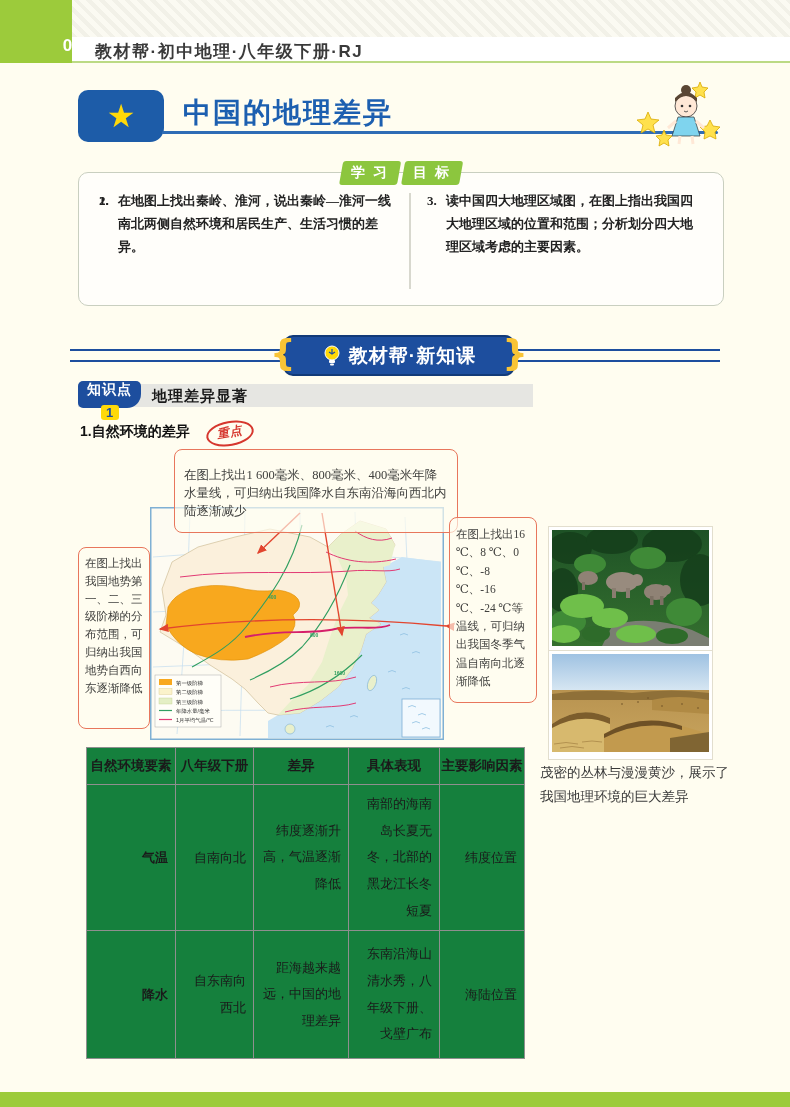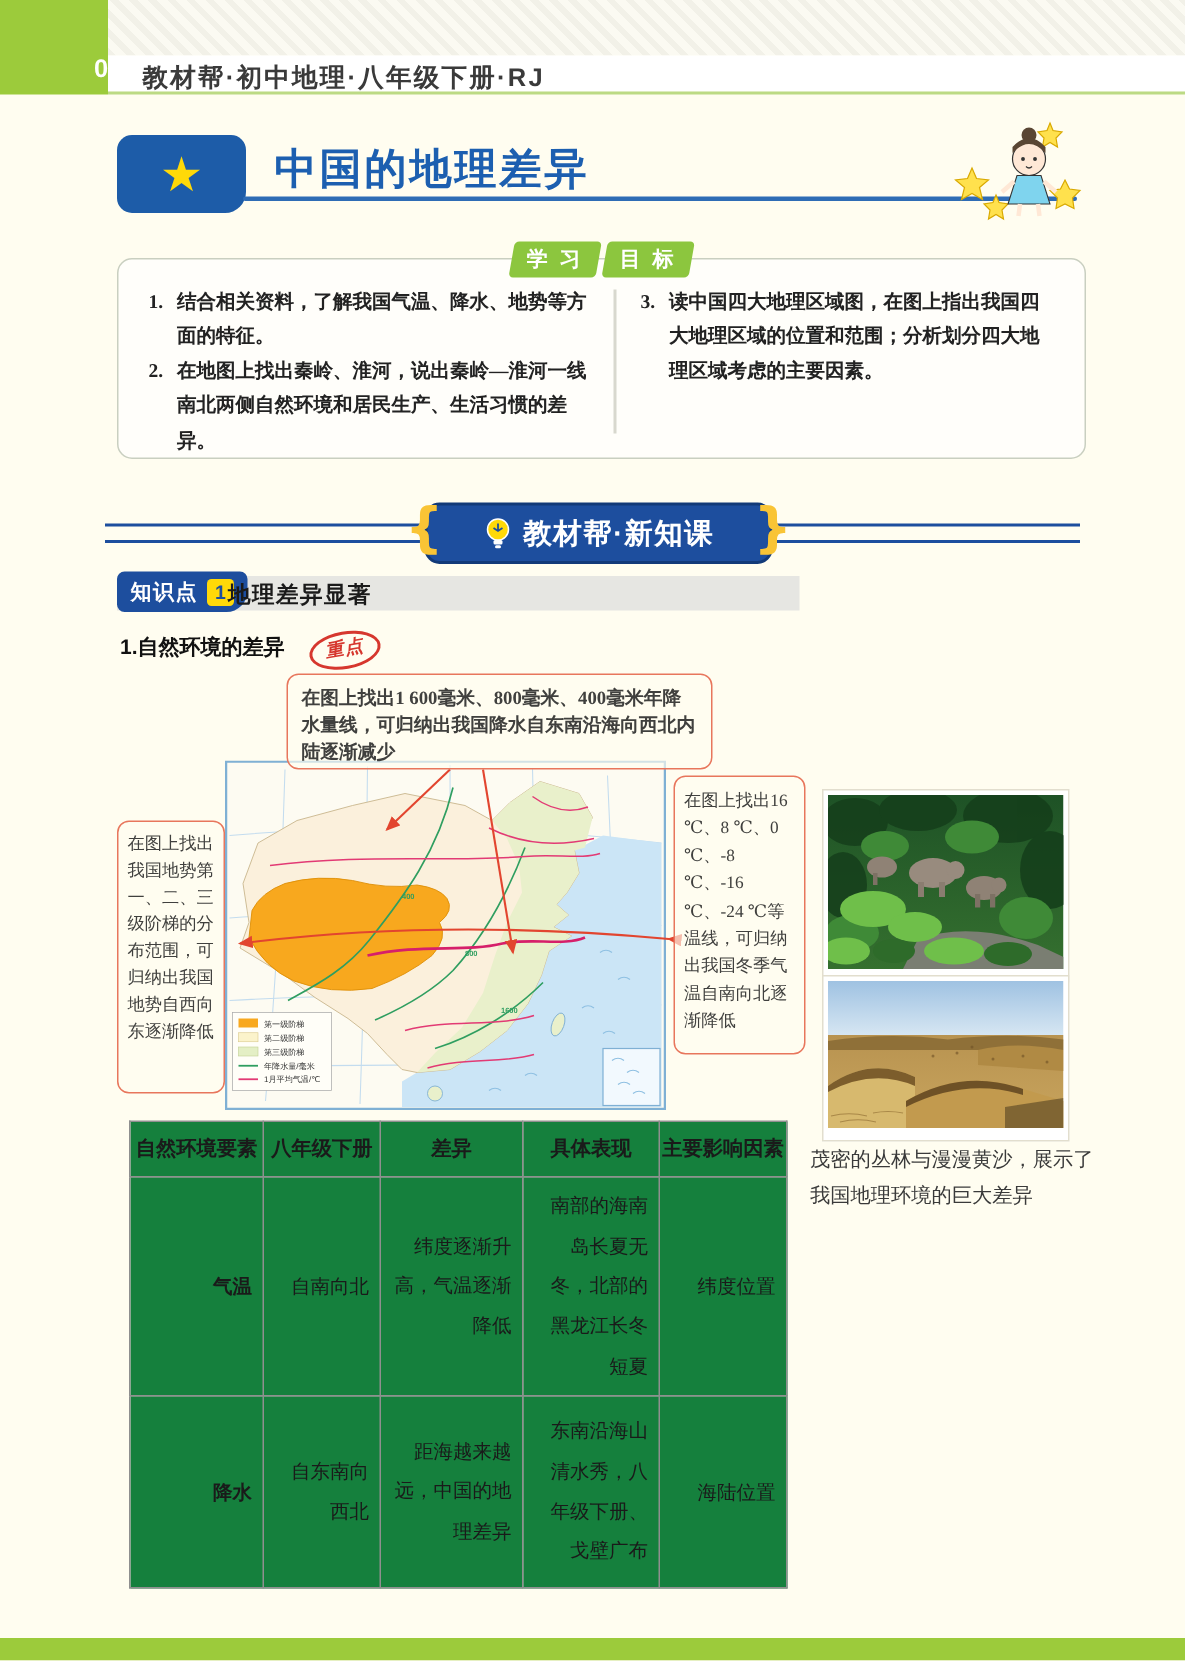--- a/index.html
+++ b/index.html
@@ -49,35 +49,35 @@
     border:2px solid #123A78;border-radius:10px;display:flex;align-items:center;justify-content:center;gap:7px;
     box-shadow:0 0 0 2px #FFFDF0;}
   .banner-label{color:#fff;font-weight:bold;font-size:19px;letter-spacing:1px;}
   .banner-brace{position:absolute;top:-3px;color:#F9C435;font-size:36px;font-weight:bold;
     font-family:"DejaVu Sans",sans-serif;line-height:38px;}
   .brace-l{left:-15px;} .brace-r{right:-15px;}
 
   
   .kp-bar{left:78px;top:384px;width:455px;height:23px;background:#E6E6E2;}
   .kp-badge{left:78px;top:381px;height:27px;background:#1D4E9E;border-radius:5px 5px 14px 5px;
-    display:flex;align-items:center;gap:6px;padding:0 9px;}
+    display:flex;align-items:center;gap:6px;padding:0 9px;flex-direction:column;}
   .kp-label{color:#fff;font-weight:bold;font-size:14px;letter-spacing:1px;}
   .kp-num{width:18px;height:18px;background:#FFD908;border-radius:3px;color:#1D4E9E;
     font-weight:bold;font-size:13px;display:flex;align-items:center;justify-content:center;}
   .kp-title{left:152px;top:387px;font-size:15px;font-weight:bold;color:#1A1A1A;letter-spacing:1px;}
 
   .subsec-title{left:80px;top:423px;font-size:14px;font-weight:bold;color:#111;}
   .stamp{left:206px;top:421px;width:44px;height:21px;border:2px solid #D6372E;border-radius:50%;
     color:#D6372E;font-size:12px;font-weight:bold;font-style:italic;text-align:center;line-height:19px;
     transform:rotate(-10deg);letter-spacing:1px;}
 
   
   .callout{border:1.5px solid #E8765C;border-radius:8px;background:rgba(255,253,240,.65);
     font-family:"Liberation Serif","DejaVu Serif",serif;color:#40403E;z-index:6;}
-  .co-top{left:191px;top:449px;width:264px;height:50px;padding:6px 9px;font-size:12.5px;line-height:1.45;font-weight:bold;}
+  .co-top{left:174px;top:449px;width:264px;height:50px;padding:16px 9px;font-size:12.5px;line-height:1.45;}
   .co-left{left:78px;top:547px;width:58px;height:166px;padding:7px 6px;font-size:11.5px;line-height:1.55;}
   .co-right{left:449px;top:517px;width:74px;height:170px;padding:7px 6px;font-size:11.5px;line-height:1.6;}
 
   .map-wrap{left:150px;top:507px;width:294px;height:233px;z-index:1;}
   .arrow-layer{left:70px;top:445px;width:470px;height:300px;z-index:5;pointer-events:none;}
 
   
   .photo{border:1px solid #E2DECE;background:#fff;padding:3px;}
   .photo1{left:548px;top:526px;}
   .photo2{left:548px;top:650px;}
@@ -142,21 +142,20 @@
         <i>学 习</i>
       </span>
     <span>
         <i>目 标</i>
       </span>
   </div>
   <div class="obj-divider"></div>
   <div class="obj-col obj-col-left serif">
     <div class="obj-item">
       <span class="obj-num">1.</span>
-      <span>结合相关资料，了解我国气温、降水、地势等方面的特征。</span>
     </div>
     <div class="obj-item">
       <span class="obj-num">2.</span>
       <span>在地图上找出秦岭、淮河，说出秦岭—淮河一线南北两侧自然环境和居民生产、生活习惯的差异。</span>
     </div>
   </div>
   <div class="obj-col obj-col-right serif">
     <div class="obj-item">
       <span class="obj-num">3.</span>
       <span>读中国四大地理区域图，在图上指出我国四大地理区域的位置和范围；分析划分四大地理区域考虑的主要因素。</span>

